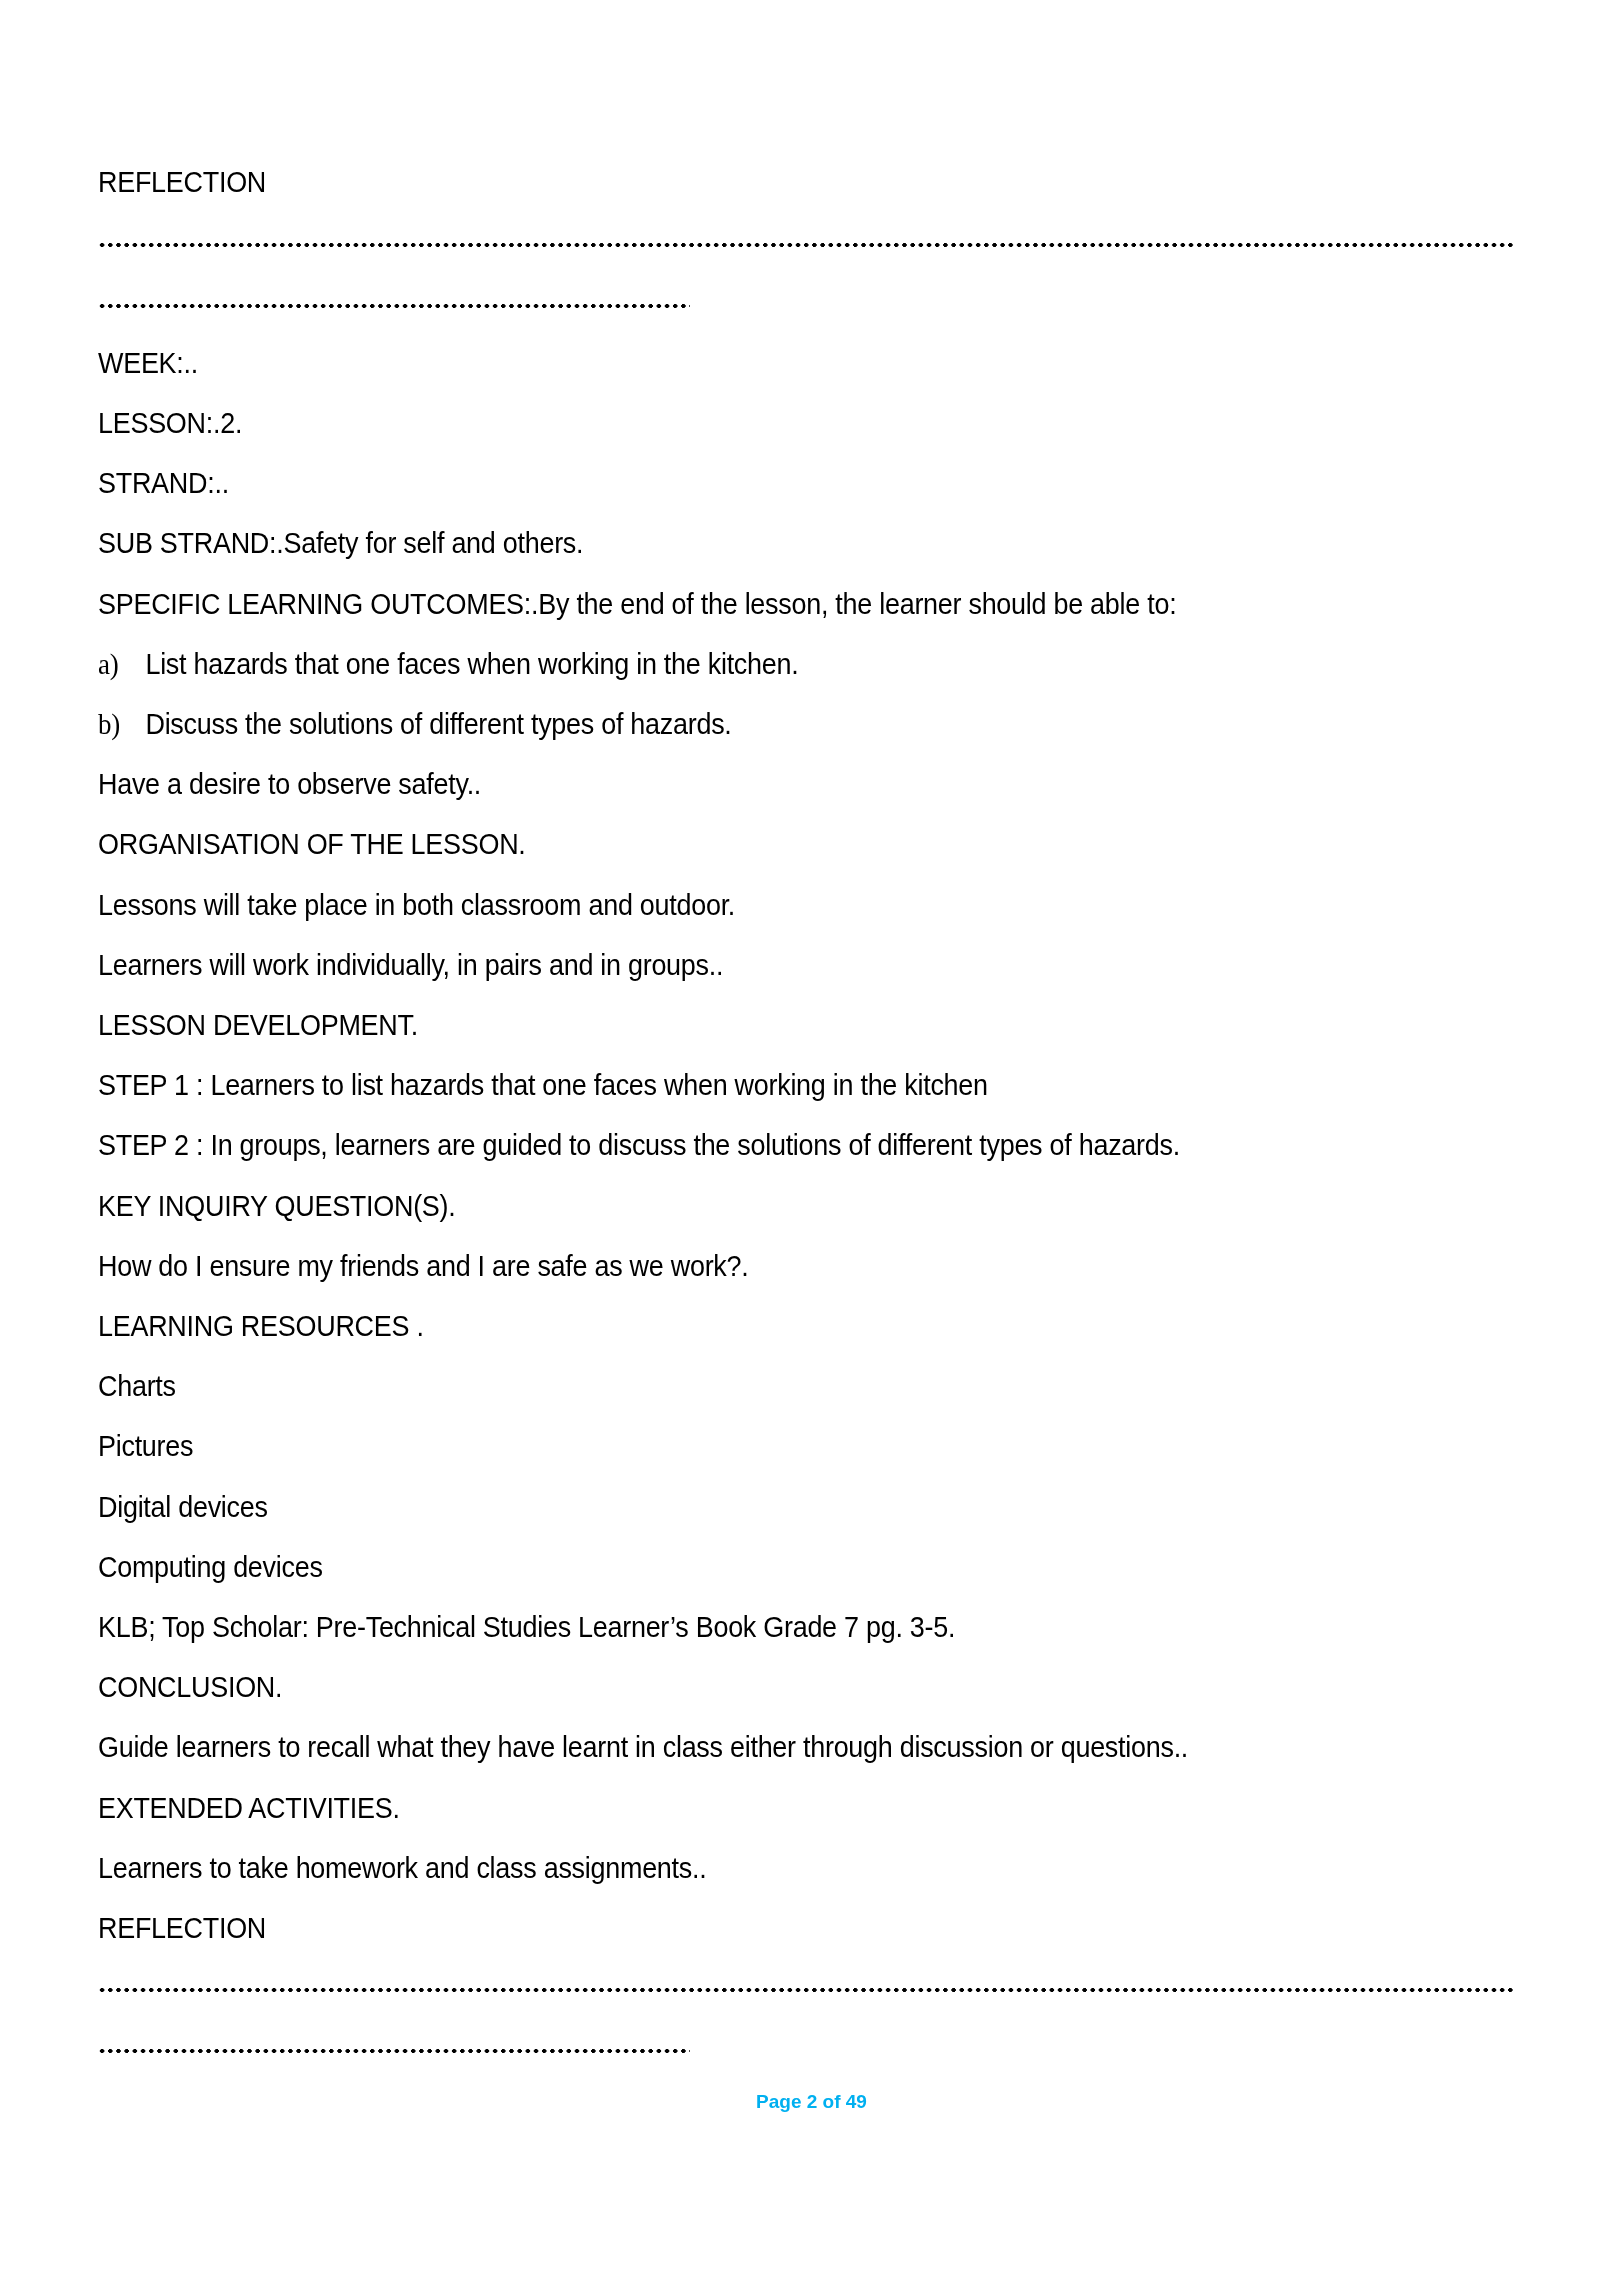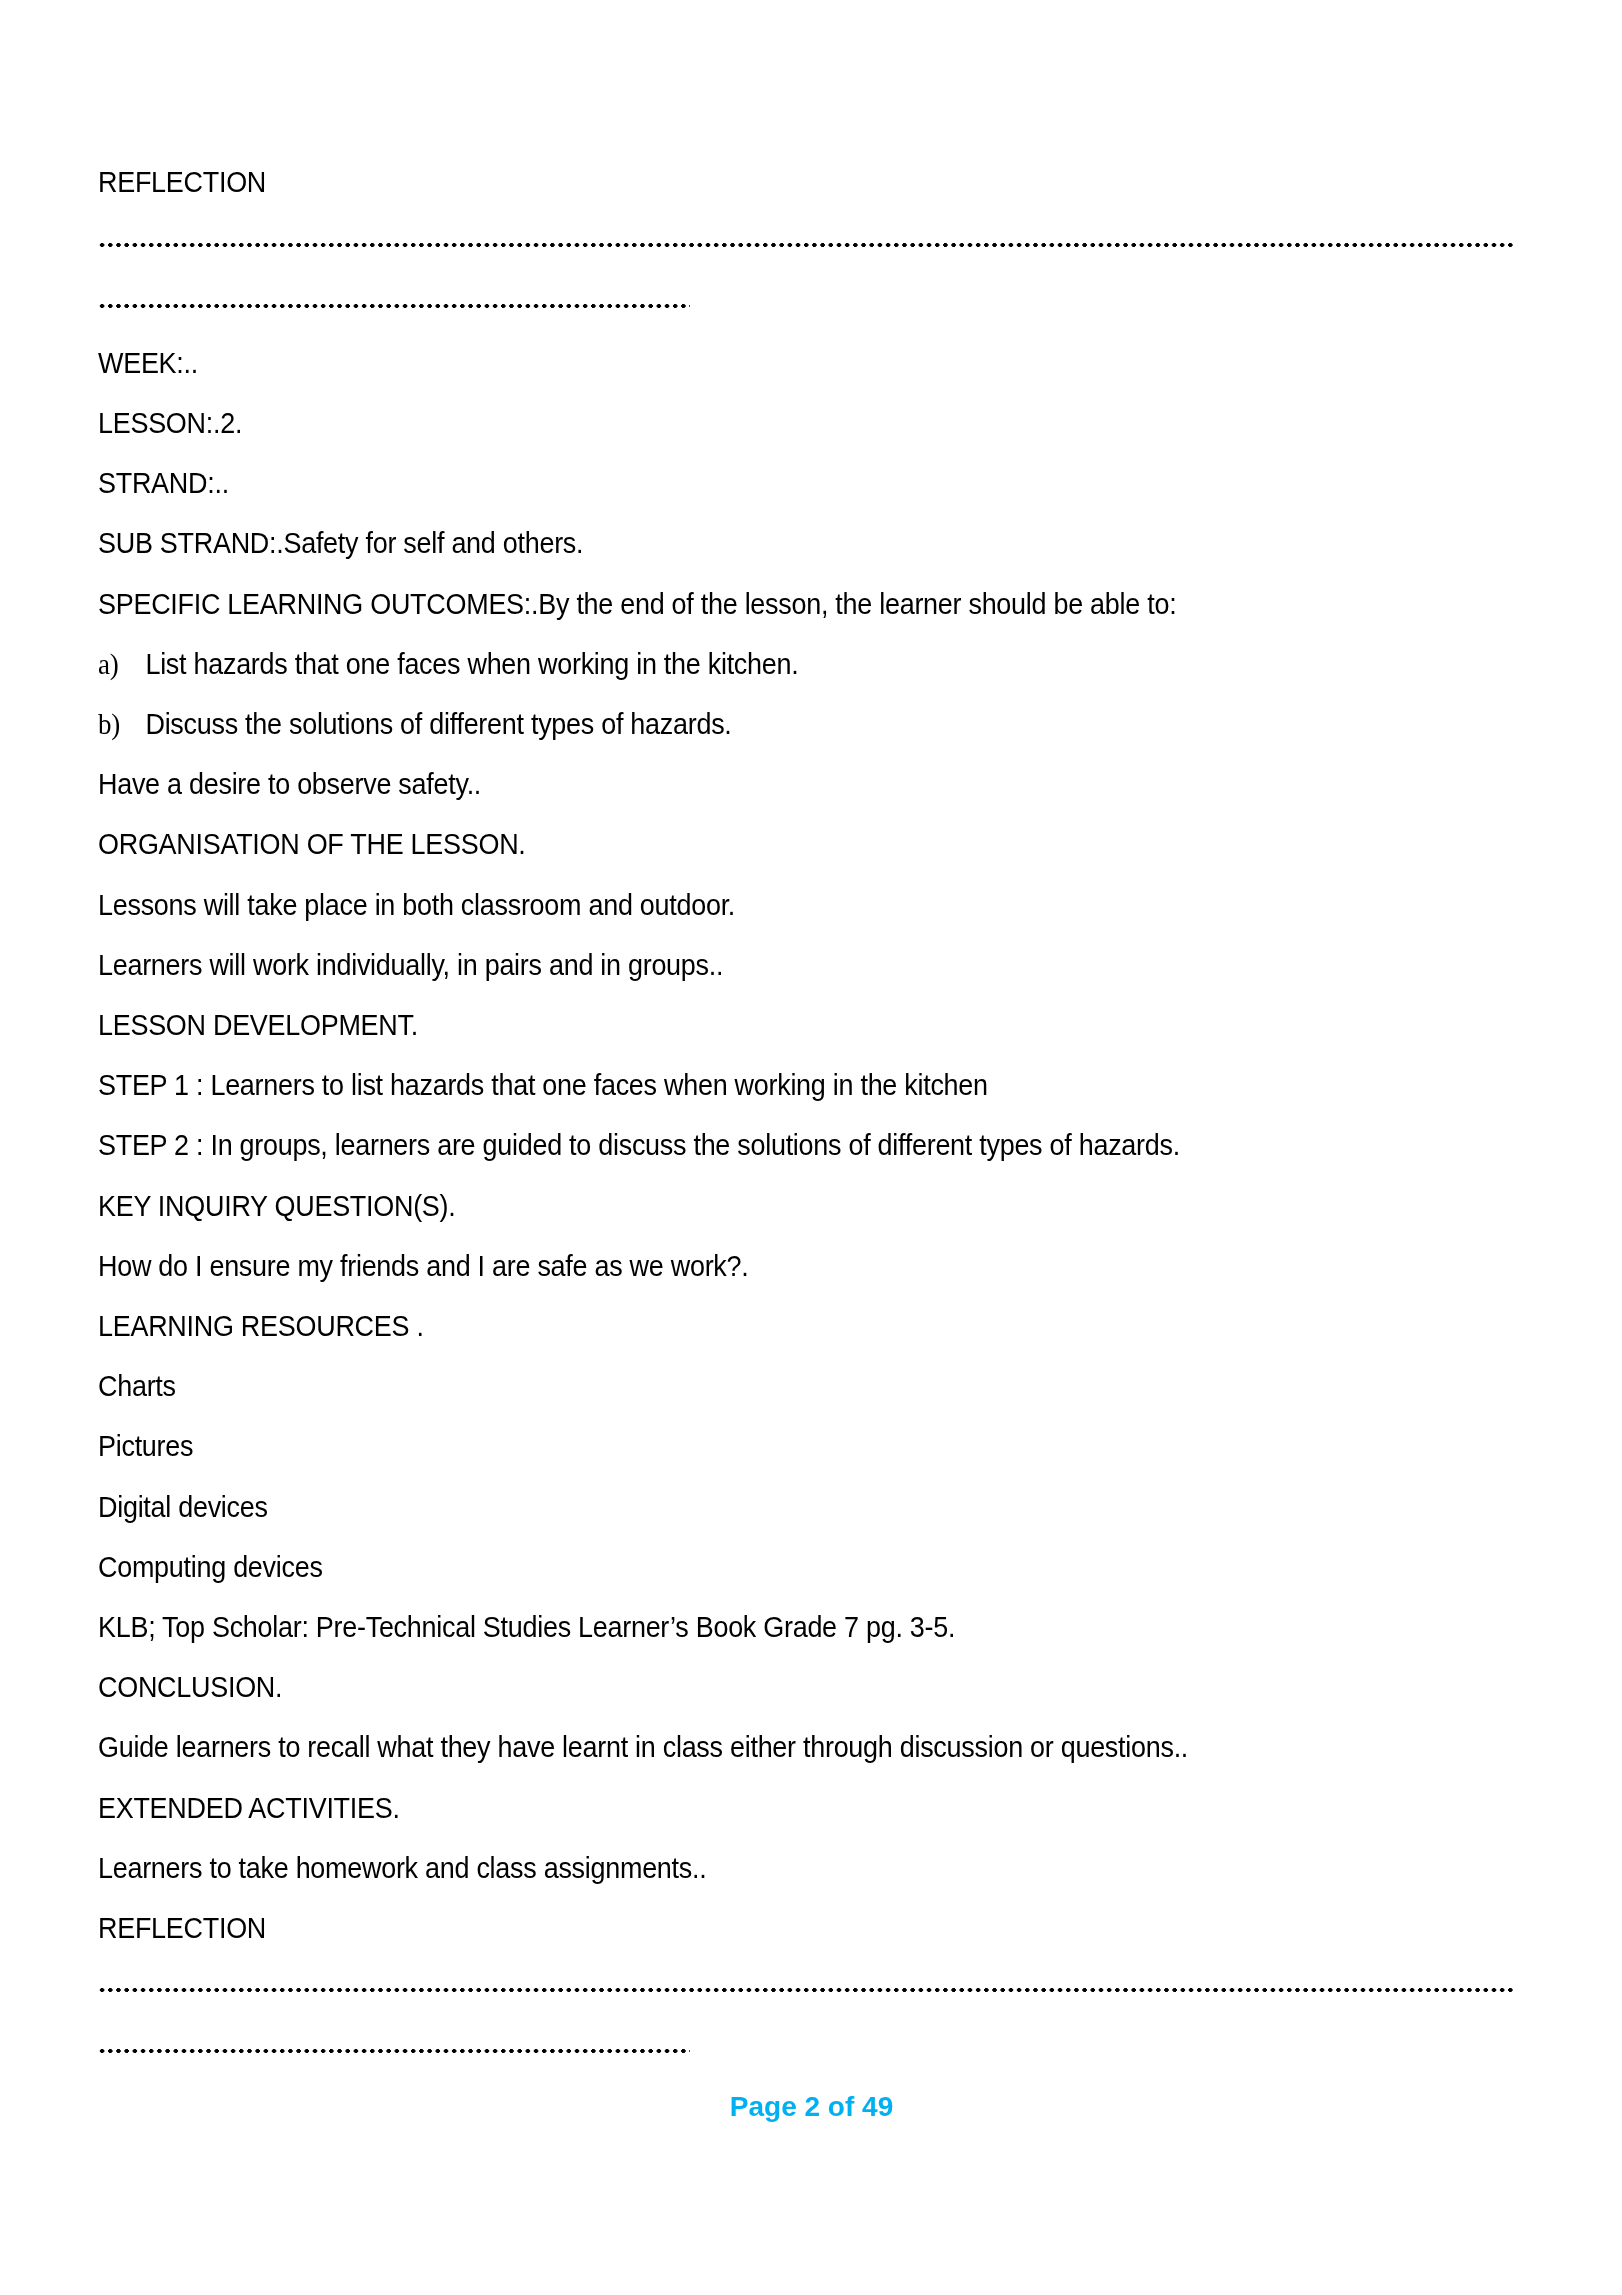--- a/index.html
+++ b/index.html
@@ -6,21 +6,21 @@
   body { width: 1623px; height: 2295px; position: relative; overflow: hidden;
          font-family: "Liberation Sans", "DejaVu Sans", sans-serif; color: #000; }
   .page { position: absolute; left: 0; top: 0; width: 1623px; height: 2295px; }
   .line { position: absolute; left: 98px; font-size: 29px; line-height: 37px;
           white-space: nowrap; letter-spacing: -0.3px; transform: scaleX(0.93); transform-origin: left center; }
   .dots { position: absolute; left: 98px; height: 3.9px; 
           background-image: radial-gradient(circle, #000 0, #000 2px, transparent 2.3px);
           background-size: 8.2px 3.9px; background-repeat: repeat-x; }
   .marker { font-family: "Liberation Serif", serif; display: inline-block; width: 51px; }
   .footer { position: absolute; left: 0; width: 1623px; top: 2091px; text-align: center;
-            font-family: "Liberation Sans", sans-serif; font-weight: bold; font-size: 28px; }
+            font-family: "Liberation Sans", sans-serif; font-weight: bold; font-size: 19px; }
 </style>
 </head>
 <body>
 
 <div class="page">
 
   <div class="line" style="top:164px">REFLECTION</div>
   <div class="dots" style="top:243px; width:1418px"></div>
   <div class="dots" style="top:304px; width:592px"></div>
 

